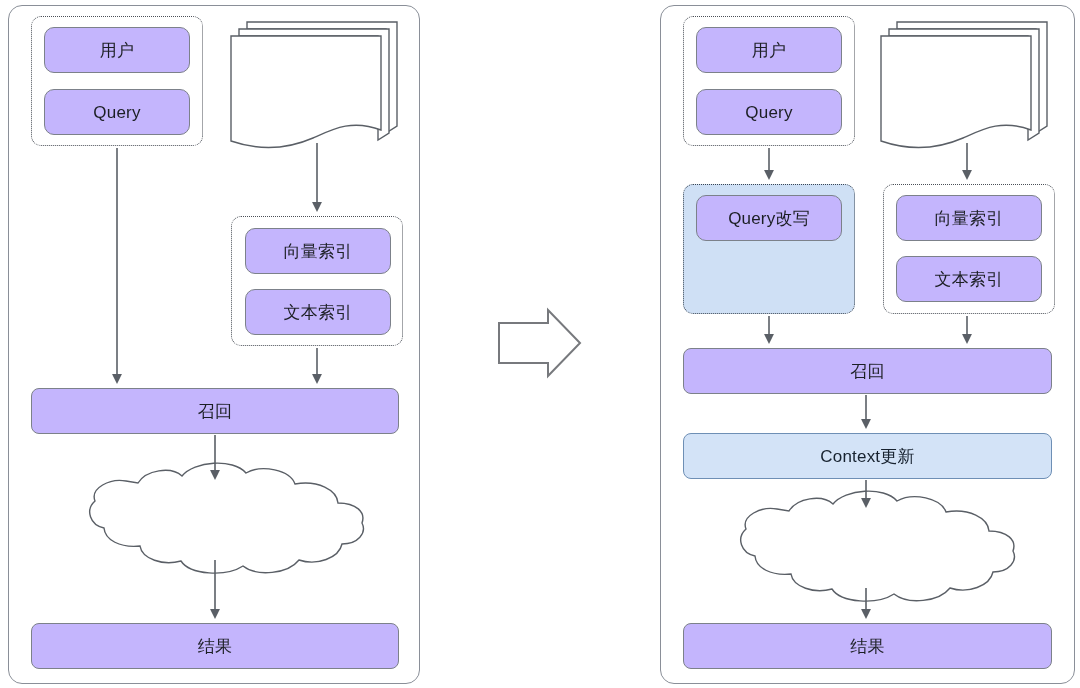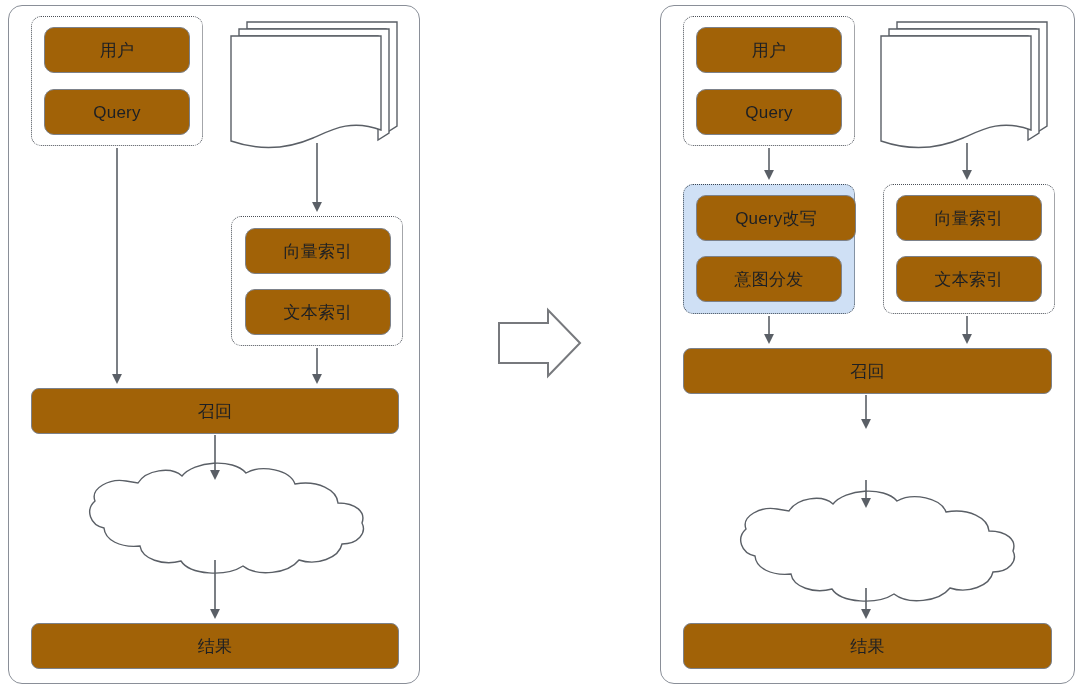--- a/index.html
+++ b/index.html
@@ -37,21 +37,21 @@
   }
   .group-dashed.hl {
     background: #cfe0f5;
     border-color: #3a4552;
   }
   .node {
     position: absolute;
     box-sizing: border-box;
     border: 1.2px solid #7c818a;
     border-radius: 10px;
-    background: #a16207;
+    background: #c4b5fd;
     display: flex;
     align-items: center;
     justify-content: center;
     font-size: 17px;
     line-height: 1;
     color: #1c1f24;
     letter-spacing: 0.2px;
     white-space: nowrap;
   }
   .node.wide {
@@ -133,32 +133,32 @@
   <div class="group-dashed" style="left:683px; top:16px; width:172px; height:130px;"></div>
 
   <div class="node" style="left:696px; top:27px; width:146px; height:46px;">用户</div>
 
   <div class="node" style="left:696px; top:89px; width:146px; height:46px;">Query</div>
 
   <div class="kb-label" style="left:961px; top:84px;">知识库</div>
 
   <div class="group-dashed hl" style="left:683px; top:184px; width:172px; height:130px;"></div>
 
-  <div class="node" style="left:696px; top:195px; width:160px; height:46px;">Query改写</div>
-
-  <div class="node" style="left:696px; top:256px; width:146px; height:46px;">意图分发</div>
+  <div class="node" style="left:696px; top:195px; width:146px; height:46px;">Query改写</div>
+
 
   <div class="group-dashed" style="left:883px; top:184px; width:172px; height:130px;"></div>
 
   <div class="node" style="left:896px; top:195px; width:146px; height:46px;">向量索引</div>
 
   <div class="node" style="left:896px; top:256px; width:146px; height:46px;">文本索引</div>
 
   <div class="node wide" style="left:683px; top:348px; width:369px; height:46px;">召回</div>
 
+  <div class="node wide accent" style="left:683px; top:433px; width:369px; height:46px;">Context更新</div>
 
   <div class="cloud-label" style="left:866px; top:554px;">LLM生成</div>
 
   <div class="node wide" style="left:683px; top:623px; width:369px; height:46px;">结果</div>
 
   <svg class="overlay" viewBox="0 0 1080 688" xmlns="http://www.w3.org/2000/svg">
     <defs>
       <marker id="ah" markerWidth="9" markerHeight="9" refX="5.2" refY="3.2" orient="auto" markerUnits="strokeWidth">
         <path d="M0,0 L6.4,3.2 L0,6.4 z" fill="#5a5f66"></path>
       </marker>

